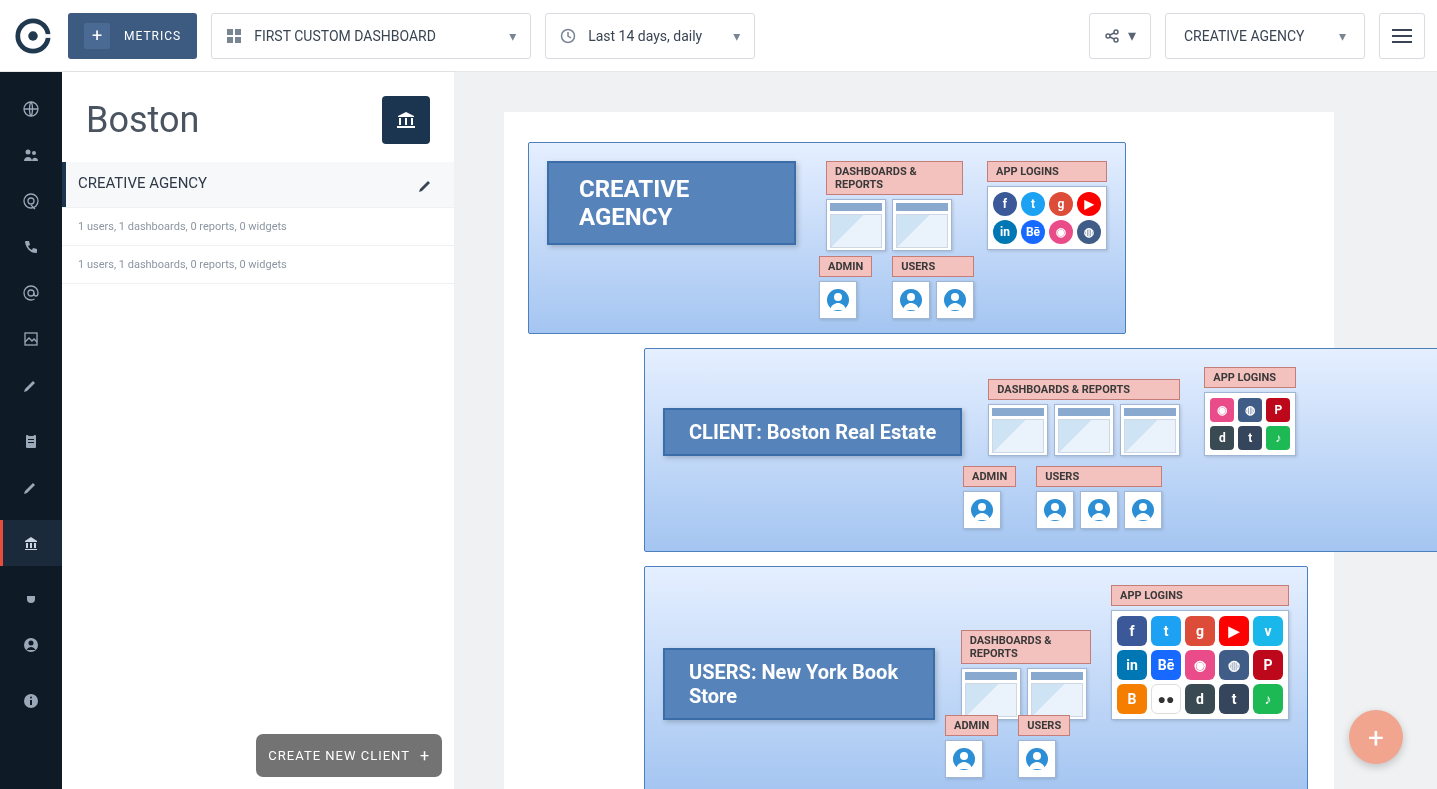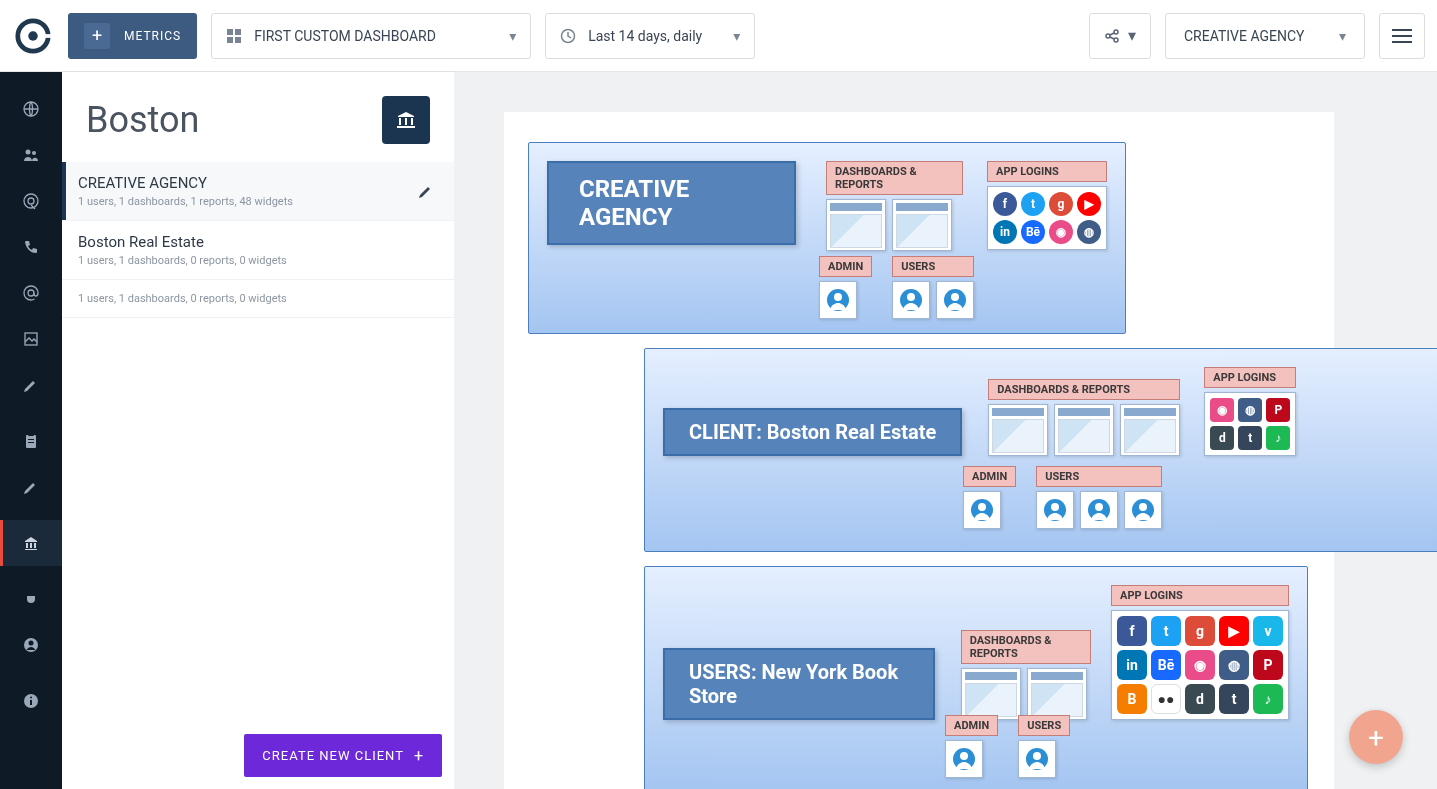--- a/index.html
+++ b/index.html
@@ -198,24 +198,24 @@
   color: #8c96a2;
   background:#f8f9fa;
   border-bottom:1px solid #f0f1f3;
 }
 .create-btn-row {
   padding: 12px;
   display:flex;
   justify-content:flex-end;
 }
 .create-btn {
-  background:#6d28d9;
+  background:#737373;
   color:#fff;
-  padding: 12px 18px;
-  border-radius:2px;
+  padding: 12px 12px;
+  border-radius:7px;
   font-size:13px;
   letter-spacing:1px;
   cursor:pointer;
   display:flex; align-items:center;
 }
 .create-btn .plus { margin-left:10px; font-size:16px; }
 
 
 .main {
   flex:1;
@@ -474,29 +474,27 @@
       <div class="side-title">Boston</div>
       <div class="bank-btn">
         <svg width="20" height="18" viewBox="0 0 20 18" fill="#fff">
             <path d="M2 5l8-4 8 4v1H2zM3 7h2v7H3zM9 7h2v7H9zM15 7h2v7h-2zM1 15h18v2H1z"></path>
           </svg>
       </div>
     </div>
     <div class="side-list">
       <div class="list-item active">
         <div class="name">CREATIVE AGENCY</div>
-        <div class="meta">1 users, 1 dashboards, 1 reports, 48 widgets</div>
         <span class="edit-icon">
           <svg width="16" height="16" viewBox="0 0 16 16" fill="#3a4554">
               <path d="M2 12l8-8 2 2-8 8-3 1z"></path>
             </svg>
         </span>
       </div>
       <div class="list-item">
-        <div class="name">Boston Real Estate</div>
         <div class="meta">1 users, 1 dashboards, 0 reports, 0 widgets</div>
       </div>
       <div class="list-item">
         <div class="meta">1 users, 1 dashboards, 0 reports, 0 widgets</div>
       </div>
     </div>
     <div class="create-btn-row">
       <div class="create-btn">
         <span>CREATE NEW CLIENT</span>
         <span class="plus">+</span>

